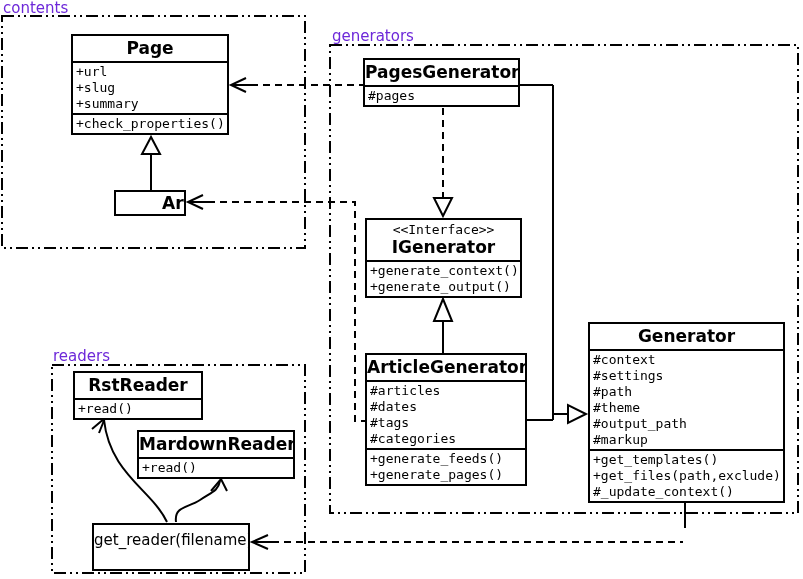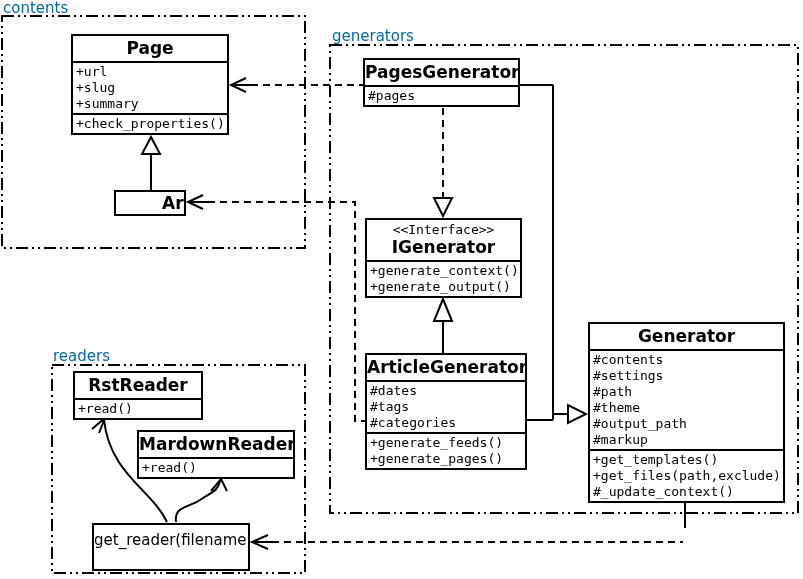--- a/index.html
+++ b/index.html
@@ -1,21 +1,21 @@
 <!DOCTYPE html>
 <html><head>
 <meta charset="utf-8">
 <style>
   html,body{margin:0;padding:0;background:#fff;}
   .canvas{position:relative;width:803px;height:579px;background:#fff;overflow:hidden;
           font-family:"DejaVu Sans","Liberation Sans",sans-serif;color:#000;}
   svg.wires{position:absolute;left:0;top:0;z-index:1;}
 
   .pkg-label{position:absolute;z-index:3;font:15px/15px "DejaVu Sans","Liberation Sans",sans-serif;
-             color:#0369a1;white-space:nowrap;}
+             color:#6d28d9;white-space:nowrap;}
 
   .uml-box{position:absolute;z-index:2;background:#fff;border:2px solid #000;box-sizing:border-box;}
   .uml-title{font:bold 17px/25px "DejaVu Sans","Liberation Sans",sans-serif;text-align:center;
              white-space:nowrap;overflow:hidden;}
   .solo .uml-title{line-height:22px;padding-left:46px;}
   .sep{border-top:2px solid #000;}
   .compart{font:13px/16px "DejaVu Sans Mono","Liberation Mono",monospace;
            padding:1px 3px;white-space:nowrap;overflow:hidden;}
   .stereo{font:13px/14px "DejaVu Sans Mono","Liberation Mono",monospace;
           text-align:center;padding-top:3px;white-space:nowrap;}
@@ -141,34 +141,35 @@
     <div class="iface-name">IGenerator</div>
     <div class="compart sep">
       <div>+generate_context()</div>
       <div>+generate_output()</div>
     </div>
   </div>
 
   <div class="uml-box" id="box-artgen">
     <div class="uml-title">ArticleGenerator</div>
     <div class="compart sep">
+      <div>#articles</div>
       <div>#dates</div>
       <div>#tags</div>
       <div>#categories</div>
     </div>
     <div class="compart sep">
       <div>+generate_feeds()</div>
       <div>+generate_pages()</div>
     </div>
   </div>
 
   <div class="uml-box" id="box-gen">
     <div class="uml-title">Generator</div>
     <div class="compart sep">
-      <div>#contents</div>
+      <div>#context</div>
       <div>#settings</div>
       <div>#path</div>
       <div>#theme</div>
       <div>#output_path</div>
       <div>#markup</div>
     </div>
     <div class="compart sep">
       <div>+get_templates()</div>
       <div>+get_files(path,exclude)</div>
       <div>#_update_context()</div>

